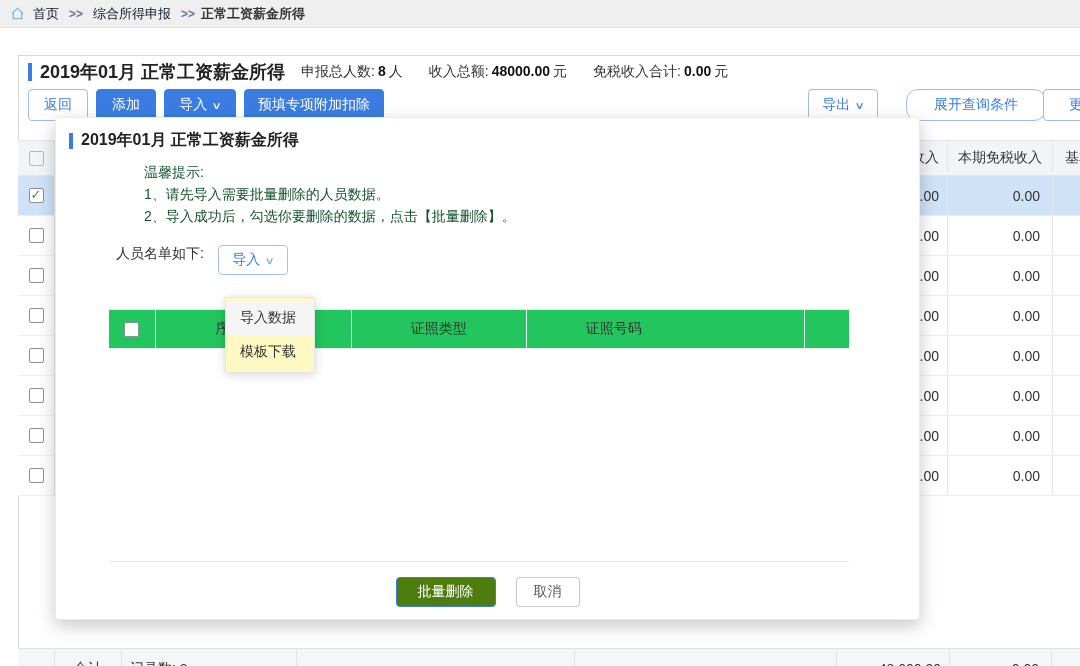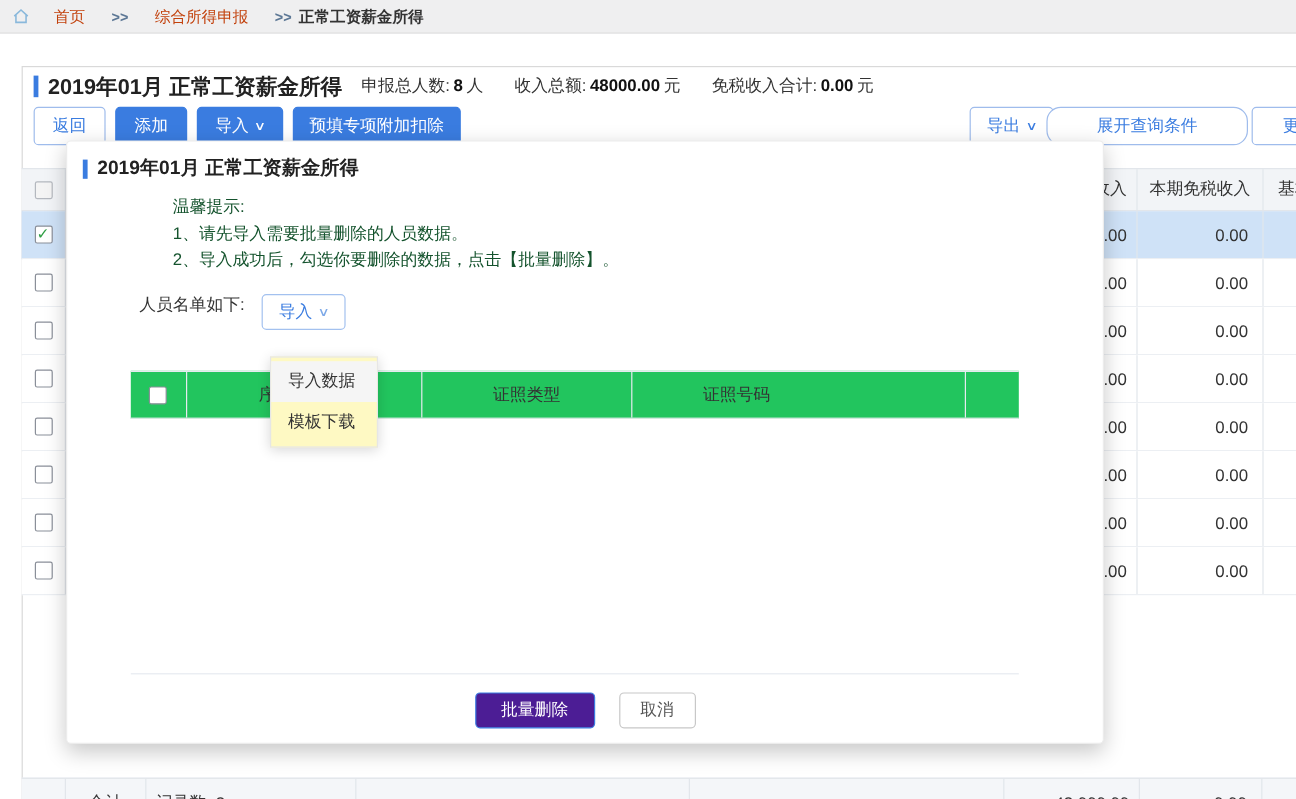--- a/index.html
+++ b/index.html
@@ -4,21 +4,21 @@
 <style>
   * { margin:0; padding:0; box-sizing:border-box; }
   html,body { width:1080px; height:666px; overflow:hidden; background:#fff;
     font-family:"Liberation Sans","DejaVu Sans",sans-serif; }
   #screen { position:relative; width:1080px; height:666px; overflow:hidden; }
 
   
   .topbar { position:absolute; left:0; top:0; width:100%; height:28px;
     background:#efeff0; border-bottom:1px solid #e0e0e0; display:flex;
     align-items:center; padding-left:10px; font-size:13px; }
-  .crumb-link { color:#c2410c; margin:0 20px; cursor:pointer;text-align:right; }
+  .crumb-link { color:#0f172a; margin:0 8px; cursor:pointer;text-align:right; }
   .crumb-sep { color:#5c7795; margin:0 2px; font-weight:bold; font-size:12px; }
   .crumb-cur { color:#333; font-weight:bold; margin-left:4px; }
   .home-ico { width:15px; height:15px; display:inline-block; }
 
   
   .panel { position:absolute; left:18px; top:55px; width:1120px; height:660px;
     background:#fff; border:1px solid #d9d9d9; }
   .title-row { position:absolute; left:28px; top:60px; display:flex; align-items:center; }
   .accent { width:4px; height:18px; background:#3a7ce0; margin-right:8px; }
   .pg-title { font-size:18px; font-weight:bold; color:#222; }
@@ -85,21 +85,21 @@
   .m-th { display:flex; align-items:center; height:100%; border-right:1px solid #e6eaf0; }
   .mc0 { width:64px; justify-content:center; } .mc1 { width:76px; padding-left:16px; }
   .mc2 { width:67px; } .mc3 { width:175px; padding-left:15px; }
   .mc4 { width:318px; padding-left:15px; } .mc5 { flex:1; border-right:none; }
   .m-body { height:213px; border-bottom:1px solid #e6eaf0; background:#fff; }
 
   .m-footer { position:absolute; left:0; bottom:12px; width:100%; display:flex;
     justify-content:center; }
   .fbtn { height:30px; border-radius:4px; font-size:14px; display:flex;
     align-items:center; justify-content:center; cursor:pointer; }
-  .fbtn-del { width:100px; background:#4c1d95; color:#fff; border:1px solid #3a7ce0; }
+  .fbtn-del { width:100px; background:#4d7c0f; color:#fff; border:1px solid #3a7ce0; }
   .fbtn-cancel { width:64px; background:#fff; color:#555; border:1px solid #c8c8c8; margin-left:20px; }
 
   
   .dd-menu { position:absolute; left:225px; top:297px; width:90px; background:#fef9c3;
     border:1px solid #e6e6e6; box-shadow:0 2px 10px rgba(0,0,0,.16); z-index:20;
     padding:3px 0; }
   .dd-item { height:34px; display:flex; align-items:center; padding-left:14px;
     font-size:14px; color:#333; cursor:pointer; }
   .dd-item.hover { background:#f5f5f5; }
 </style>
@@ -137,21 +137,21 @@
   <div class="btn btn-blue" style="left:96px;width:60px;">添加</div>
   <div class="btn btn-blue" style="left:164px;width:72px;">
       <span>导入</span>
       <span class="caret">∨</span>
     </div>
   <div class="btn btn-blue" style="left:244px;width:140px;">预填专项附加扣除</div>
   <div class="btn btn-ghost" style="left:808px;width:70px;">
       <span>导出</span>
       <span class="caret">∨</span>
     </div>
-  <div class="btn btn-ghost" style="left:872px;width:168px;border-radius:12px;">展开查询条件</div>
+  <div class="btn btn-ghost" style="left:906px;width:140px;border-radius:12px;">展开查询条件</div>
   <div class="btn btn-ghost" style="left:1043px;width:80px;">更多</div>
 
   <div class="thead">
     <div class="cell c-cb">
         <span class="cb dim"></span>
       </div>
     <div class="cell c-fill"></div>
     <div class="cell c-income">收入</div>
     <div class="cell c-taxfree h-center">本期免税收入</div>
     <div class="cell c-basic">基本</div>

